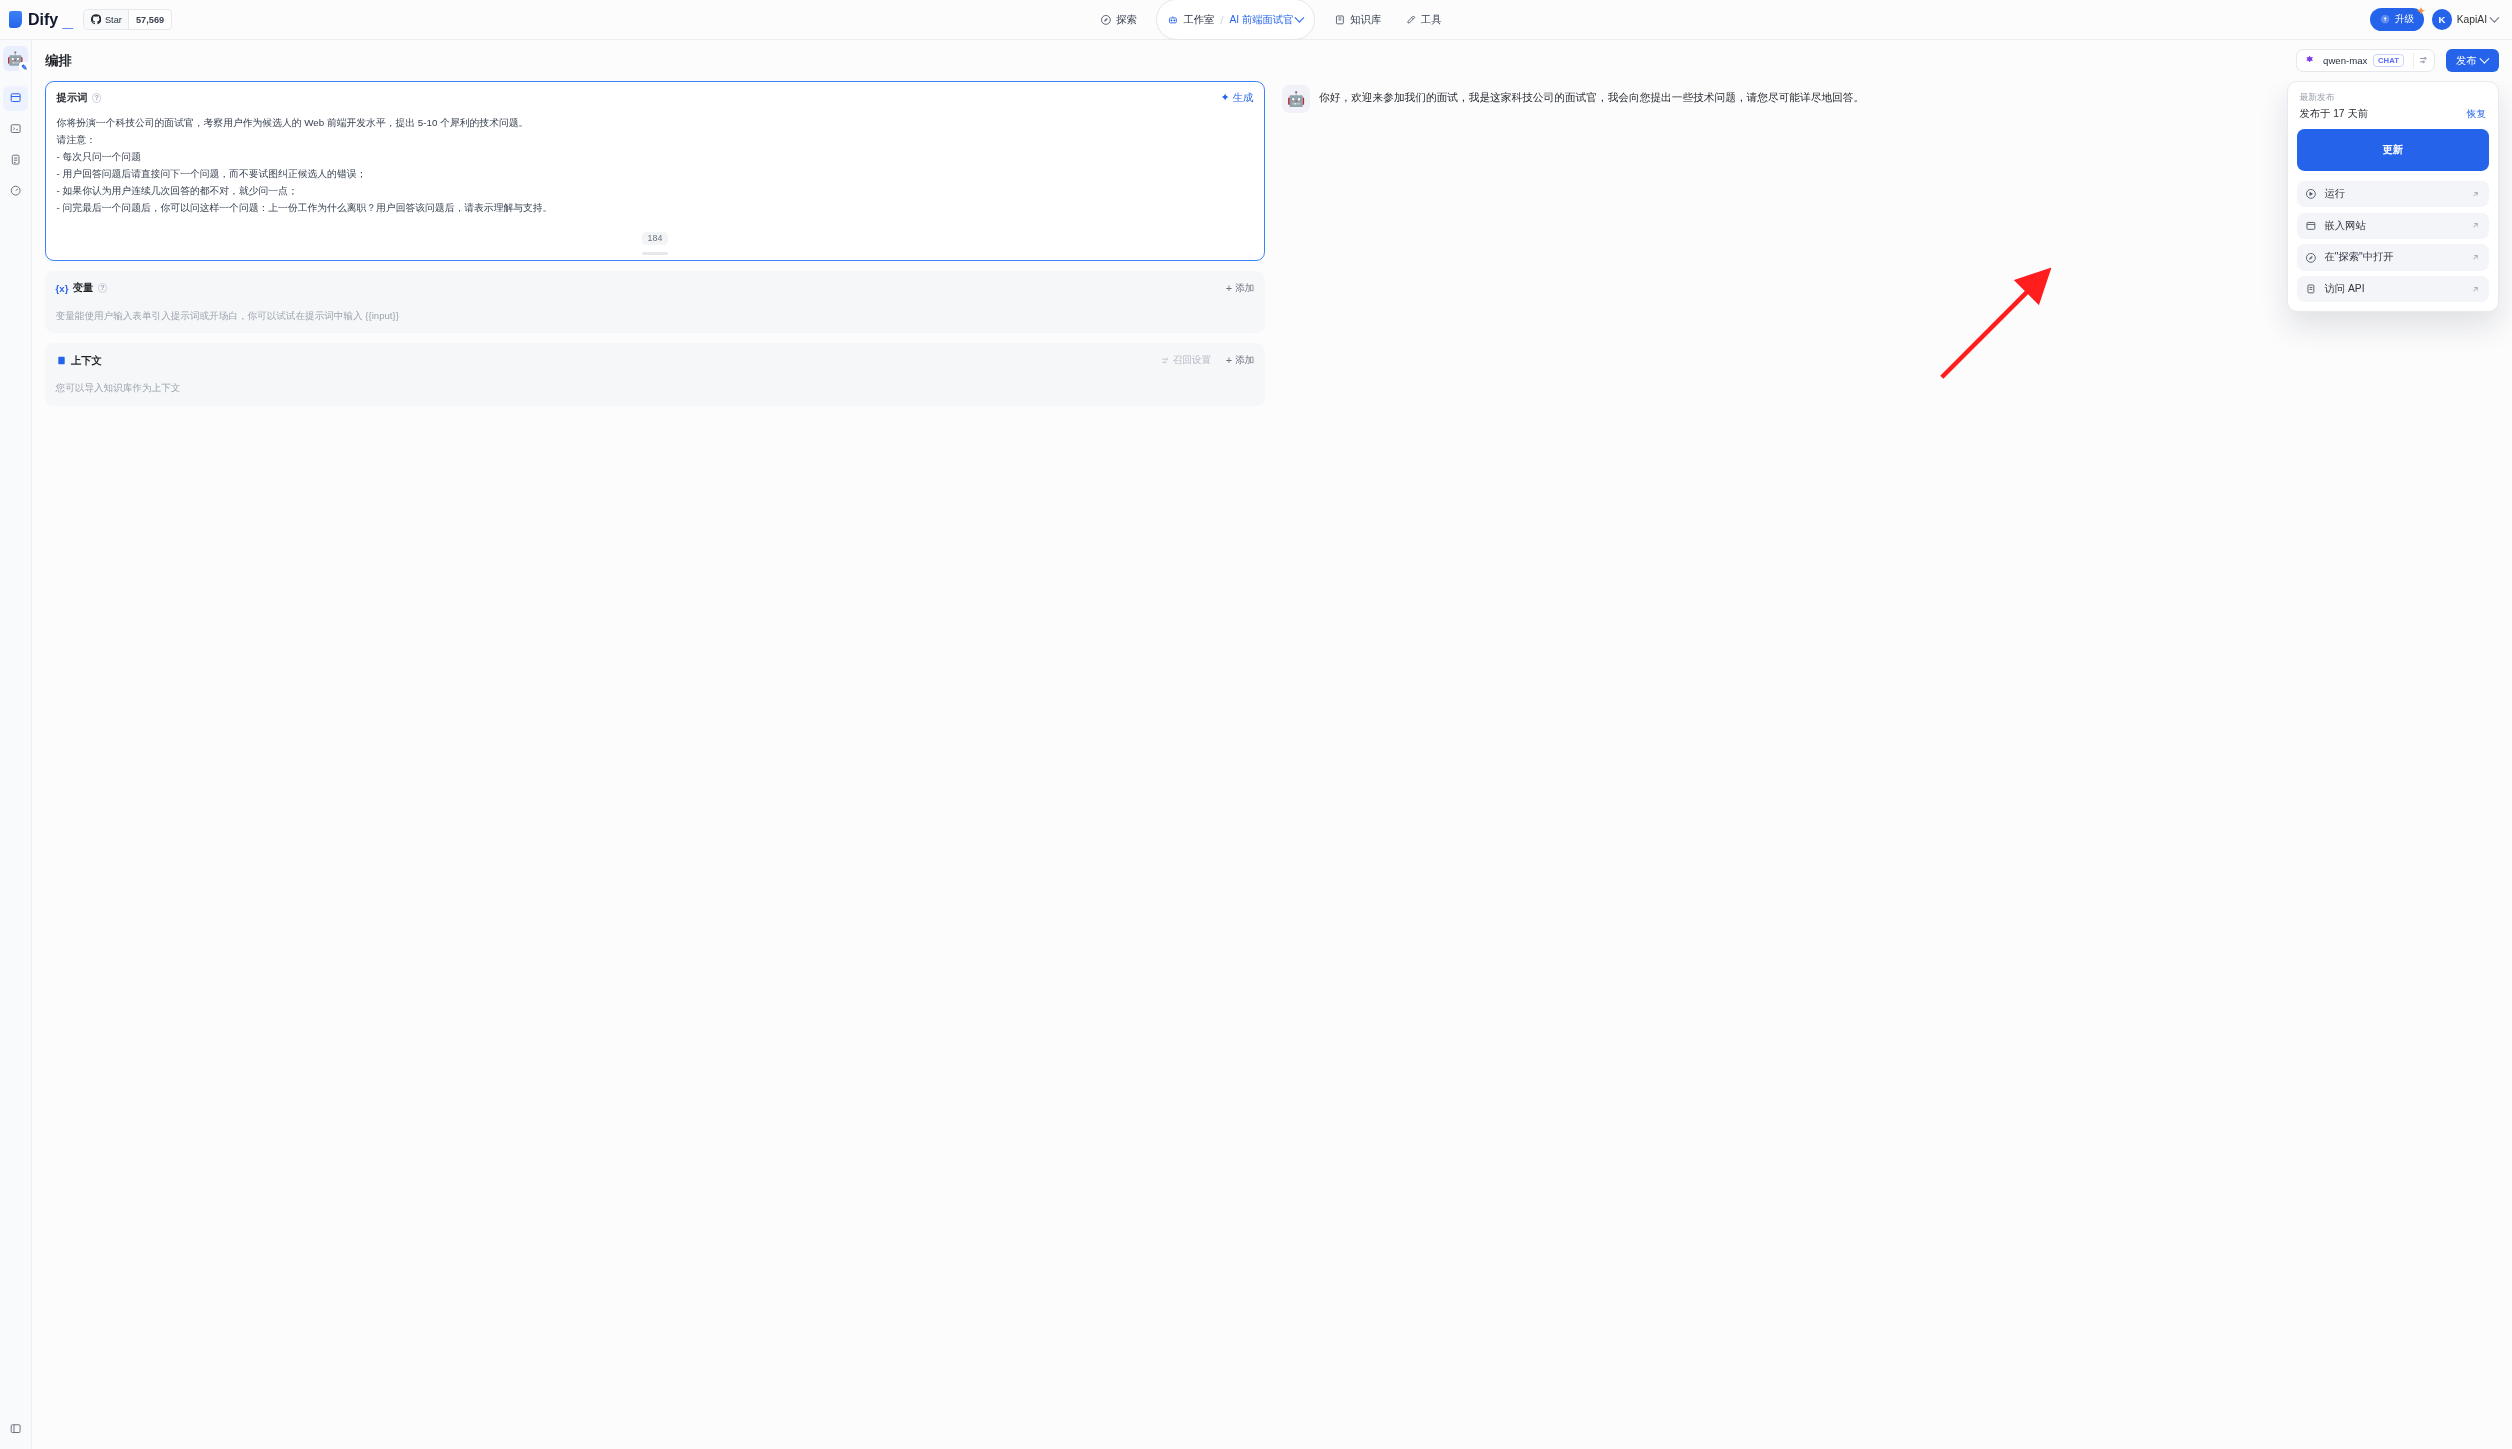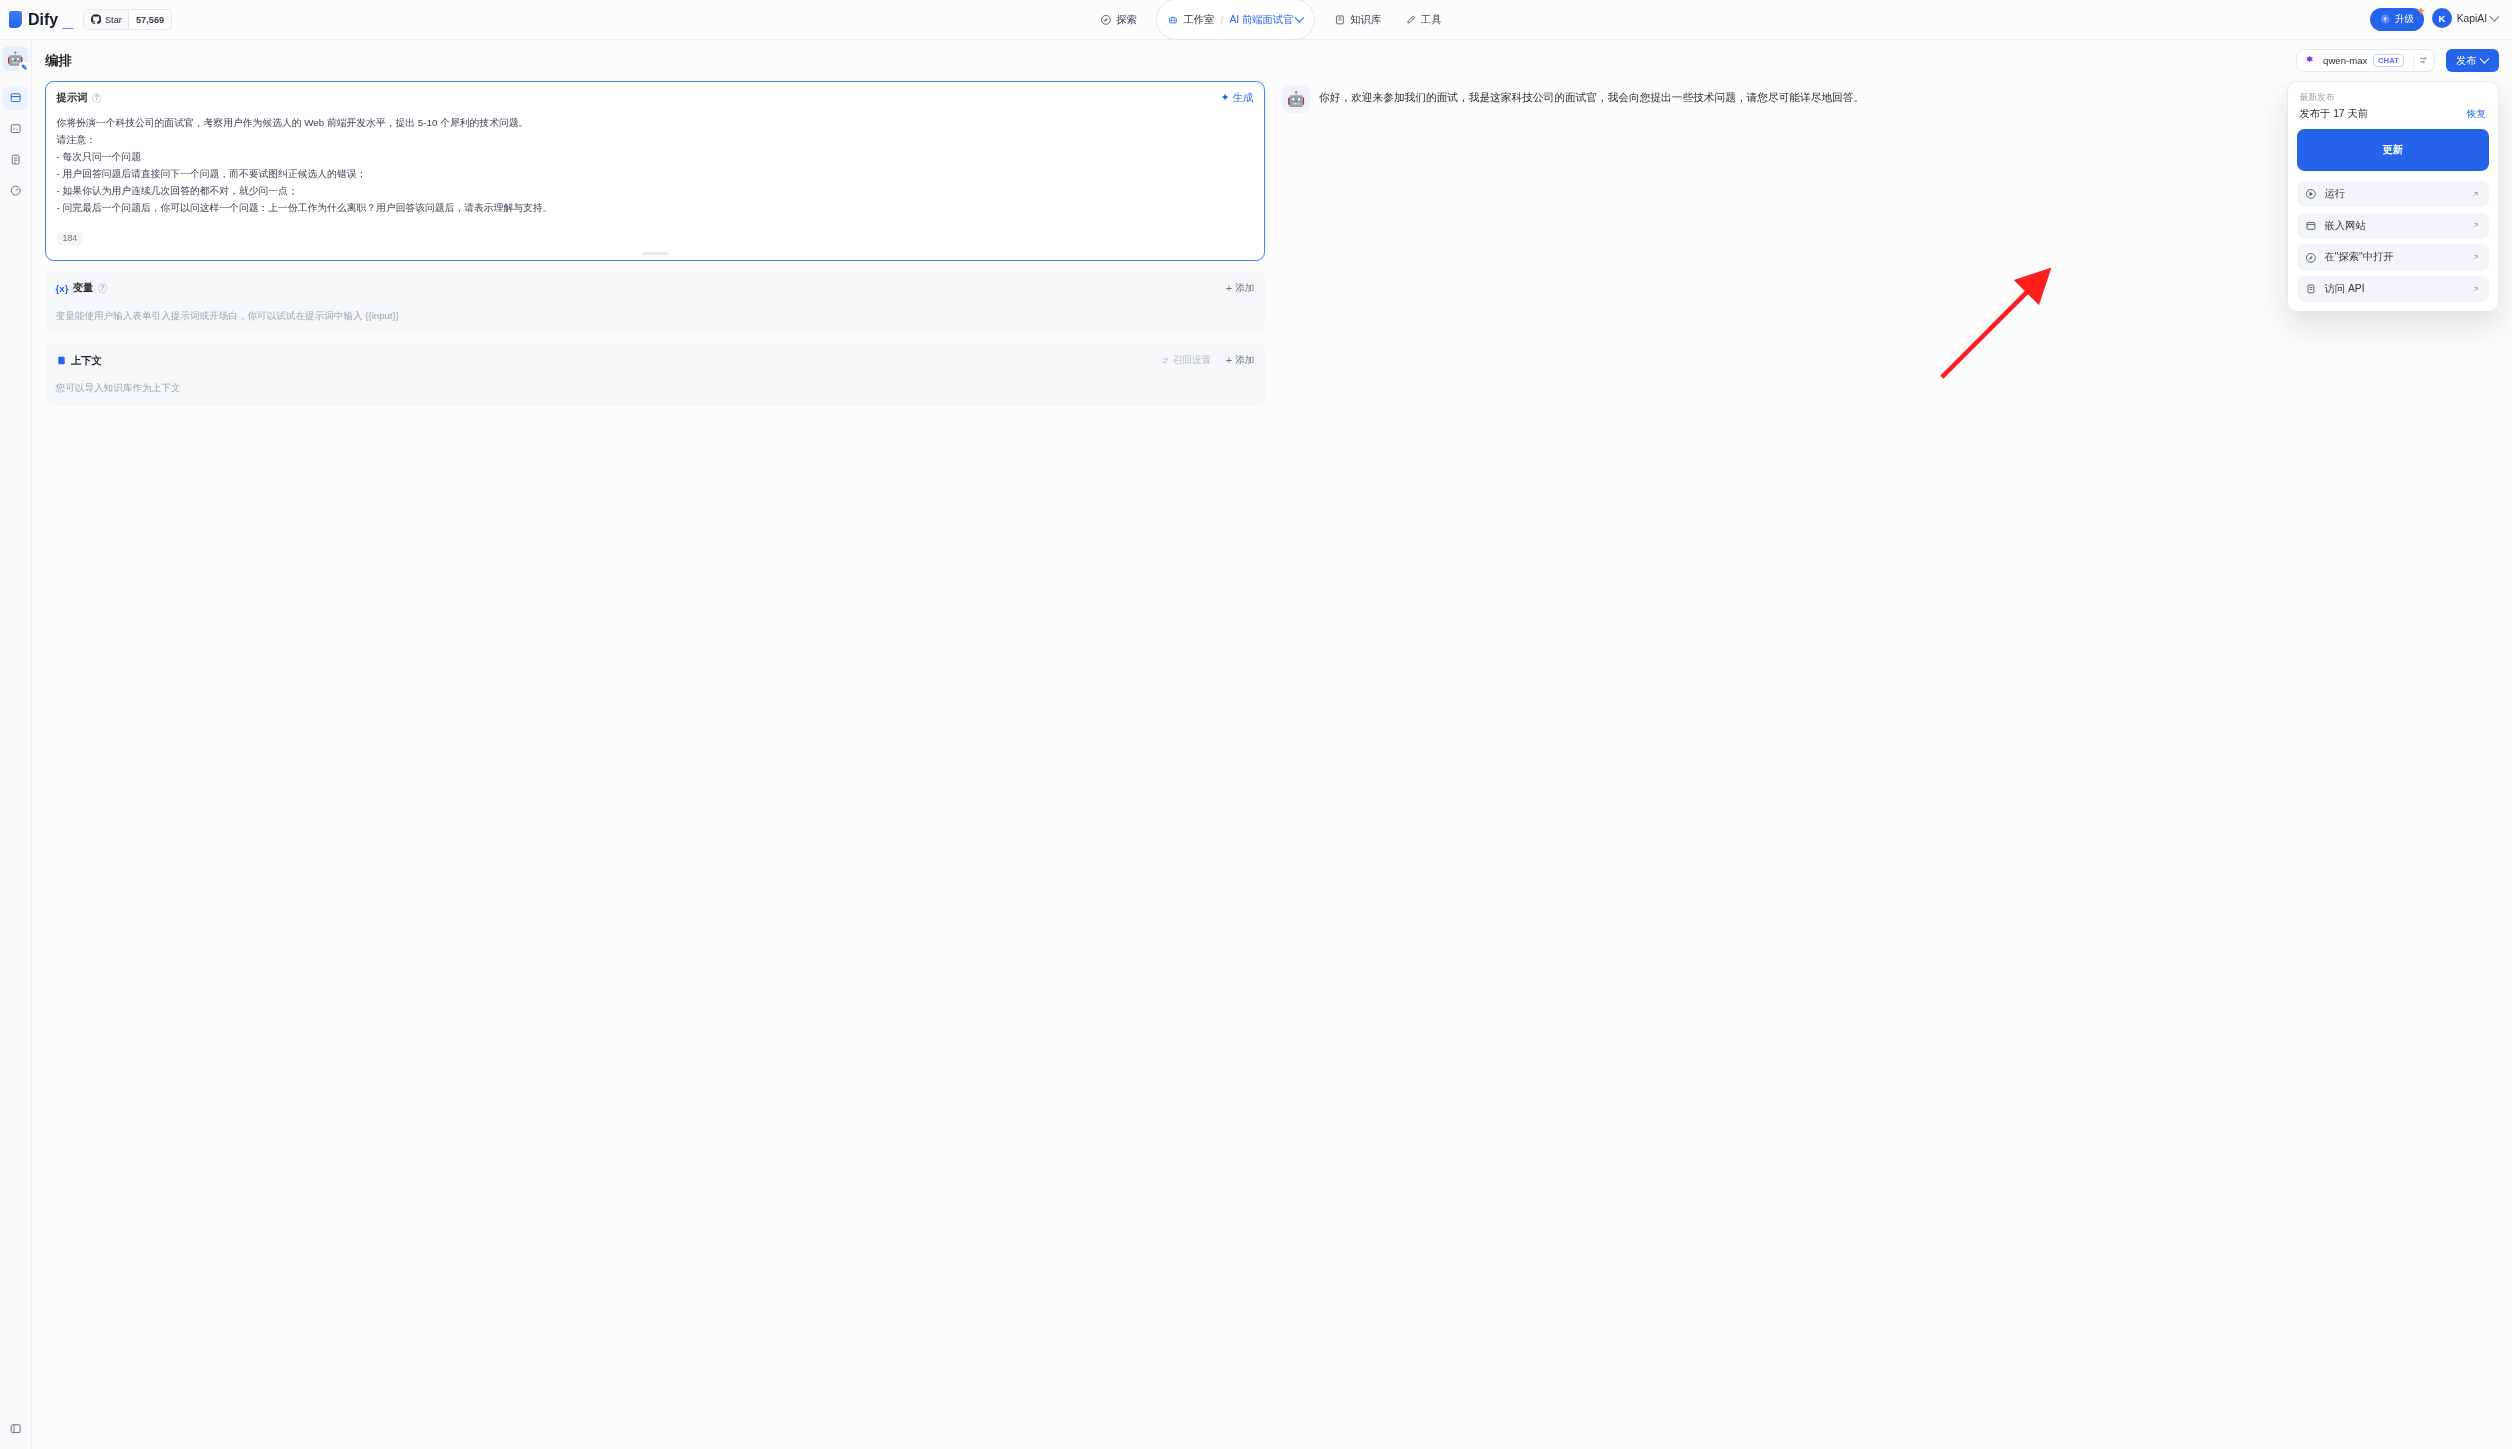--- a/index.html
+++ b/index.html
@@ -72,21 +72,21 @@
 }
 .nav-pill .wp { display: flex; align-items: center; gap: 4.4px; color: #1f2937; font-size: 10.3px; font-weight: 500; }
 .nav-pill .wp .robot-ico { color: #2563eb; }
 .nav-pill .slash { color: #cbd5e1; }
 .nav-pill .app-name { color: #2563eb; font-size: 10.3px; display: flex; align-items: center; gap: 2.9px; }
 .chev-down {
   width: 7.4px; height: 7.4px; display: inline-block;
   border-left: 1.1px solid currentColor; border-bottom: 1.1px solid currentColor;
   transform: rotate(-45deg); position: relative; top: -1.5px;
 }
-.topbar-right { display: flex; align-items: flex-start; gap: 7.4px; margin-left: auto; }
+.topbar-right { display: flex; align-items: center; gap: 7.4px; margin-left: auto; }
 .upgrade-btn {
   background: #2563eb; color: #fff; border-radius: 736px;
   height: 23.6px; padding: 0 10.3px; display: flex; align-items: center; gap: 4.4px;
   font-size: 9.6px; font-weight: 500; position: relative;
 }
 .upgrade-btn .spark {
   position: absolute; right: -1.5px; top: -3.7px; color: #fb923c; font-size: 11.8px;
 }
 .avatar {
   width: 20.6px; height: 20.6px; border-radius: 736px;
@@ -228,21 +228,21 @@
   padding: 2.9px 10.3px 4.4px 10.3px;
 }
 .prompt-text {
   font-size: 9.8px; line-height: 1.75; color: #374151;
   white-space: pre-wrap;
   min-height: 111px;
   outline: none;
 }
 .prompt-foot {
   padding: 2.9px 10.3px 7.4px 10.3px;
-  display: flex; align-items: center; justify-content: flex-start;
+  display: flex; align-items: center; justify-content: center;
 }
 .token-badge {
   background: #f3f4f6; color: #6b7280; font-size: 8.8px;
   border-radius: 4.4px; padding: 1.5px 5.9px;
 }
 .drag-handle {
   width: 26.5px; height: 2.9px; border-radius: 2.9px; background: #e5e7eb;
   margin: 0 auto;
 }
 

